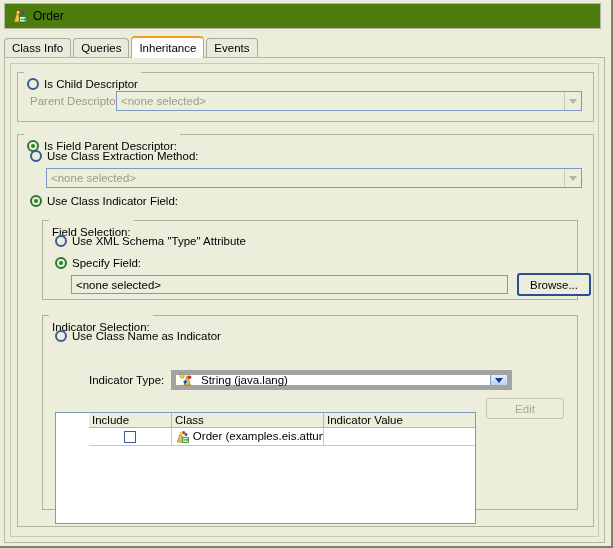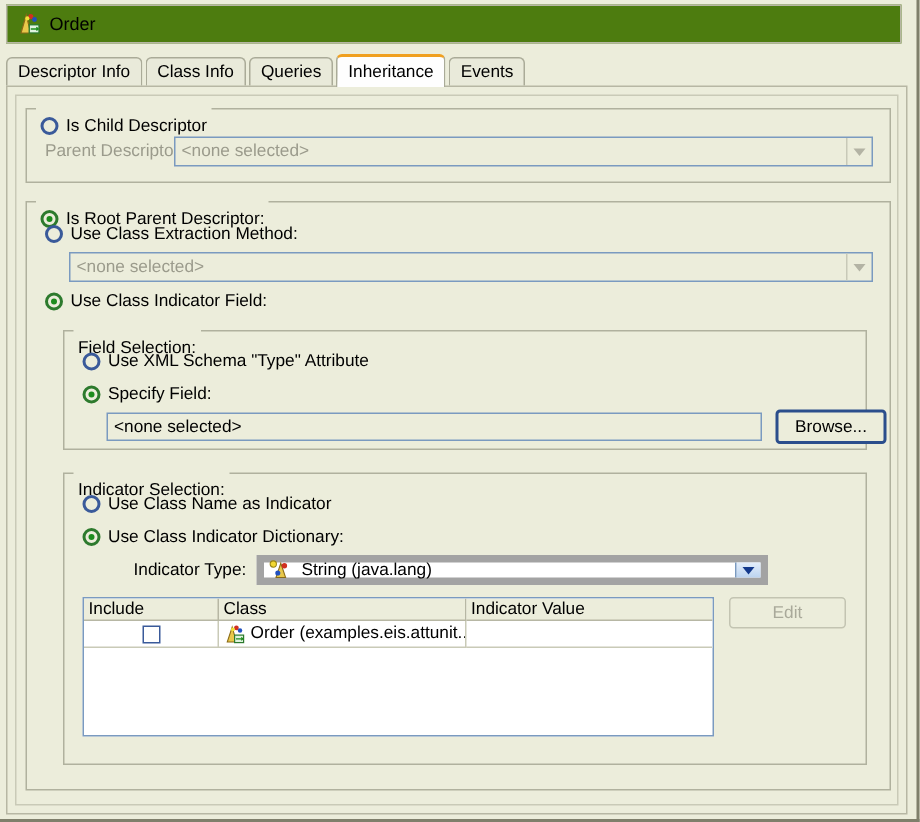--- a/index.html
+++ b/index.html
@@ -203,23 +203,20 @@
         <rect x="8.5" y="8.5" width="6.5" height="5.5" fill="#dff3df" stroke="#2d7a2d" stroke-width="0.9"></rect>
         <path d="M9.5 11.3 H14" stroke="#1d8c1d" stroke-width="1"></path>
         <path d="M13.2 10.3 L14.4 11.3 L13.2 12.3" fill="none" stroke="#1d8c1d" stroke-width="1"></path>
       </svg>
     </span>
     <span class="title-text">Order</span>
   </div>
 
   <div class="tabstrip">
     <div class="tab">
-      <span>Descriptor Info</span>
-    </div>
-    <div class="tab">
       <span>Class Info</span>
     </div>
     <div class="tab">
       <span>Queries</span>
     </div>
     <div class="tab selected">
       <span>Inheritance</span>
     </div>
     <div class="tab">
       <span>Events</span>
@@ -241,21 +238,21 @@
         <span class="val dim">&lt;none selected&gt;</span>
         <span class="arrowbox">
           <span class="chev"></span>
         </span>
       </div>
     </div>
 
     <div class="group" style="left:12px;top:76px;width:577px;height:393px;">
       <div class="legend">
         <span class="radio on"></span>
-        <span class="legend-text">Is Root Parent Descriptor:</span>
+        <span class="legend-text">Is Field Parent Descriptor:</span>
       </div>
 
       <div class="radio-row" style="left:12px;top:15px;">
         <span class="radio"></span>
         <span class="lbl">Use Class Extraction Method:</span>
       </div>
 
       <div class="combo" style="left:28px;top:33px;width:536px;height:20px;">
         <span class="val dim">&lt;none selected&gt;</span>
         <span class="arrowbox">
@@ -295,43 +292,39 @@
       <div class="group" style="left:24px;top:180px;width:536px;height:195px;">
         <div class="legend">
           <span class="legend-text">Indicator Selection:</span>
         </div>
 
         <div class="radio-row" style="left:12px;top:14px;">
           <span class="radio"></span>
           <span class="lbl">Use Class Name as Indicator</span>
         </div>
 
-        <div class="radio-row" style="left:12px;top:36px;">
-          <span class="radio on"></span>
-          <span class="lbl">Use Class Indicator Dictionary:</span>
-        </div>
 
         <div style="position:absolute;left:46px;top:58px;font-size:11.5px;">Indicator Type:</div>
 
         <div class="combo enabled" style="left:128px;top:54px;width:341px;height:20px;">
           <span class="ico" style="width:15px;height:14px;margin-left:3px;margin-right:3px;">
             <svg width="15" height="14" viewBox="0 0 15 14">
               <circle cx="3.2" cy="3" r="2.1" fill="#f2d832" stroke="#9a8415" stroke-width="0.7"></circle>
               <polygon points="5,12 8.2,2.5 11.4,12" fill="#e8c84a" stroke="#8a6a16" stroke-width="0.7"></polygon>
               <circle cx="10.6" cy="4.2" r="1.8" fill="#d03020"></circle>
               <circle cx="6.2" cy="9" r="1.7" fill="#2050c0"></circle>
             </svg>
           </span>
           <span class="val">String (java.lang)</span>
           <span class="arrowbox">
             <span class="chev active"></span>
           </span>
         </div>
 
-        <div class="table" style="left:12px;top:82px;width:421px;height:93px;">
+        <div class="table" style="left:12px;top:96px;width:421px;height:112px;padding-left:33px;">
           <div class="thead">
             <div class="th" style="width:90px;">Include</div>
             <div class="th" style="width:165px;">Class</div>
             <div class="th" style="width:164px;border-right:none;">Indicator Value</div>
           </div>
           <div class="trow">
             <div class="td center" style="width:90px;">
               <span class="checkbox"></span>
             </div>
             <div class="td" style="width:165px;">

